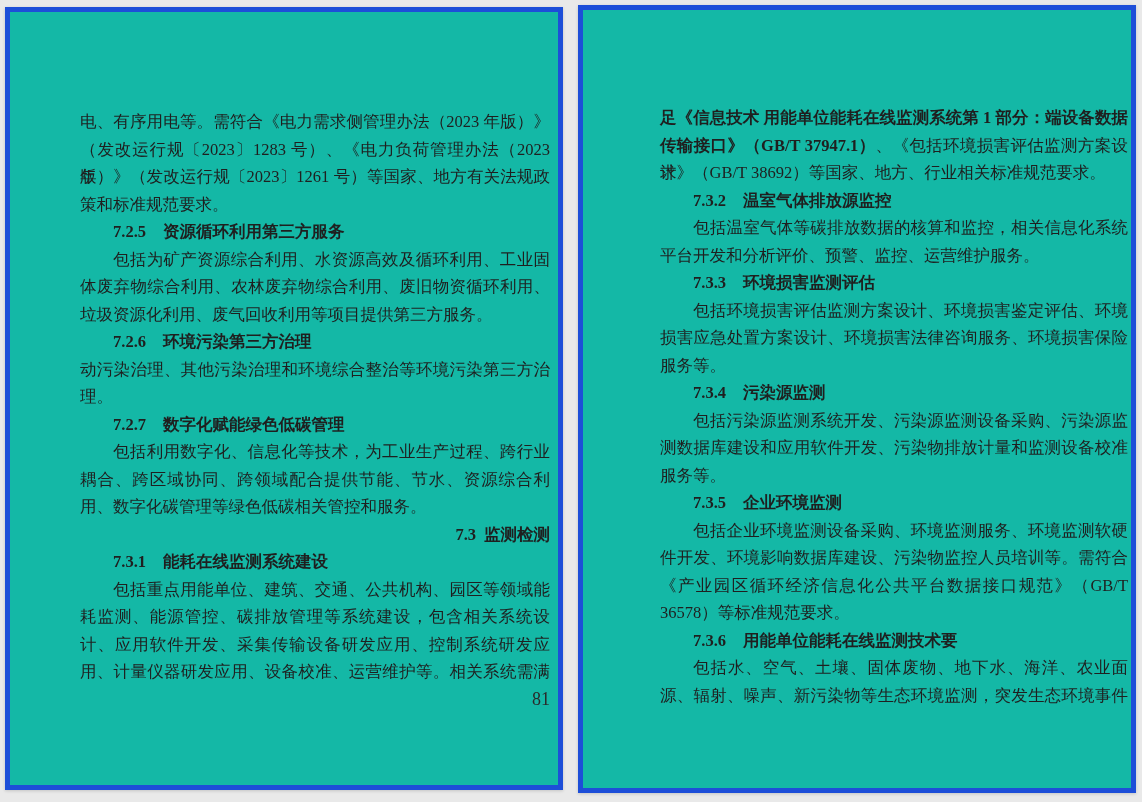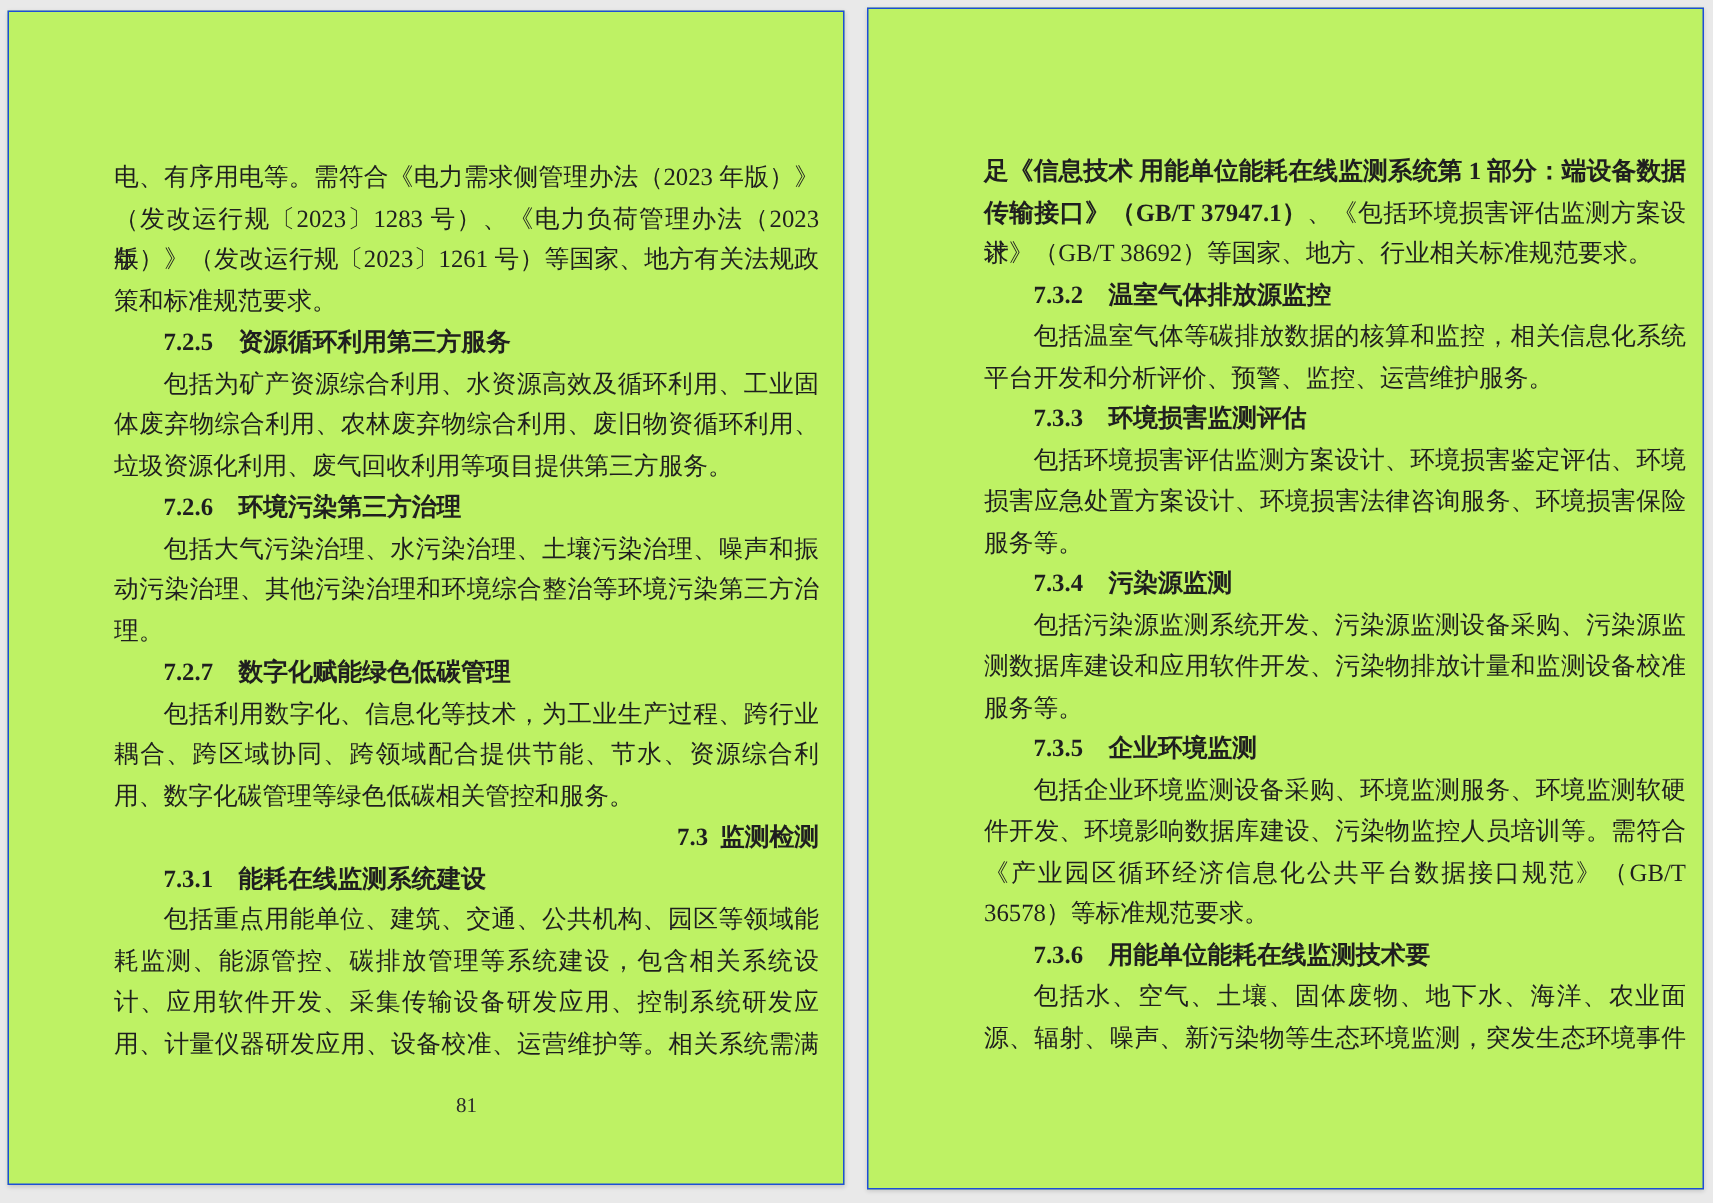--- a/index.html
+++ b/index.html
@@ -10,22 +10,22 @@
     width: 1142px;
     height: 802px;
     background: #e9e9e9;
     overflow: hidden;
     position: relative;
     font-family: "Liberation Serif", "DejaVu Serif", serif;
     color: #1f1f1f;
   }
   .page {
     position: absolute;
-    background: #bef264;
-    border: 1px solid #1d4ed8;
+    background: #14b8a6;
+    border: 5px solid #1d4ed8;
     box-shadow: 0 1px 3px rgba(0,0,0,0.16);
     box-sizing: border-box;
   }
   .page-left  { left: 5px;   top: 7px; width: 558px; height: 783px; }
   .page-right { left: 578px; top: 5px; width: 558px; height: 788px; }
 
   .text-block {
     position: absolute;
     top: 96px;
     left: 70px;
@@ -61,25 +61,25 @@
     font-weight: bold;
     text-align: right;
   }
   .h2 .htitle, .h3 .htitle {
     font-family: "Liberation Sans", "DejaVu Sans", sans-serif;
     font-weight: bold;
   }
   .h3 .hnum { margin-right: 17px; }
   .h2 .hnum { margin-right: 8px; }
   .pagenum {
-    margin-top: 19px;
+    margin-top: 3px;
     height: 20px;
     line-height: 20px;
-    text-align: center;
-    font-size: 14px;
+    text-align: right;
+    font-size: 18px;
     color: #2a2a2a;
   }
 </style>
 </head>
 <body>
 
 <div>
 
   <section class="page page-left">
     <div class="text-block">
@@ -89,21 +89,20 @@
       <div class="ln">策和标准规范要求。</div>
 
       <div class="ln h3"><span class="hnum">7.2.5</span><span class="htitle">资源循环利用第三方服务</span></div>
 
       <div class="ln j first">包括为矿产资源综合利用、水资源高效及循环利用、工业固</div>
       <div class="ln j">体废弃物综合利用、农林废弃物综合利用、废旧物资循环利用、</div>
       <div class="ln">垃圾资源化利用、废气回收利用等项目提供第三方服务。</div>
 
       <div class="ln h3"><span class="hnum">7.2.6</span><span class="htitle">环境污染第三方治理</span></div>
 
-      <div class="ln j first">包括大气污染治理、水污染治理、土壤污染治理、噪声和振</div>
       <div class="ln j">动污染治理、其他污染治理和环境综合整治等环境污染第三方治</div>
       <div class="ln">理。</div>
 
       <div class="ln h3"><span class="hnum">7.2.7</span><span class="htitle">数字化赋能绿色低碳管理</span></div>
 
       <div class="ln j first">包括利用数字化、信息化等技术，为工业生产过程、跨行业</div>
       <div class="ln j">耦合、跨区域协同、跨领域配合提供节能、节水、资源综合利</div>
       <div class="ln">用、数字化碳管理等绿色低碳相关管控和服务。</div>
 
       <div class="ln h2"><span class="hnum">7.3</span><span class="htitle">监测检测</span></div>

